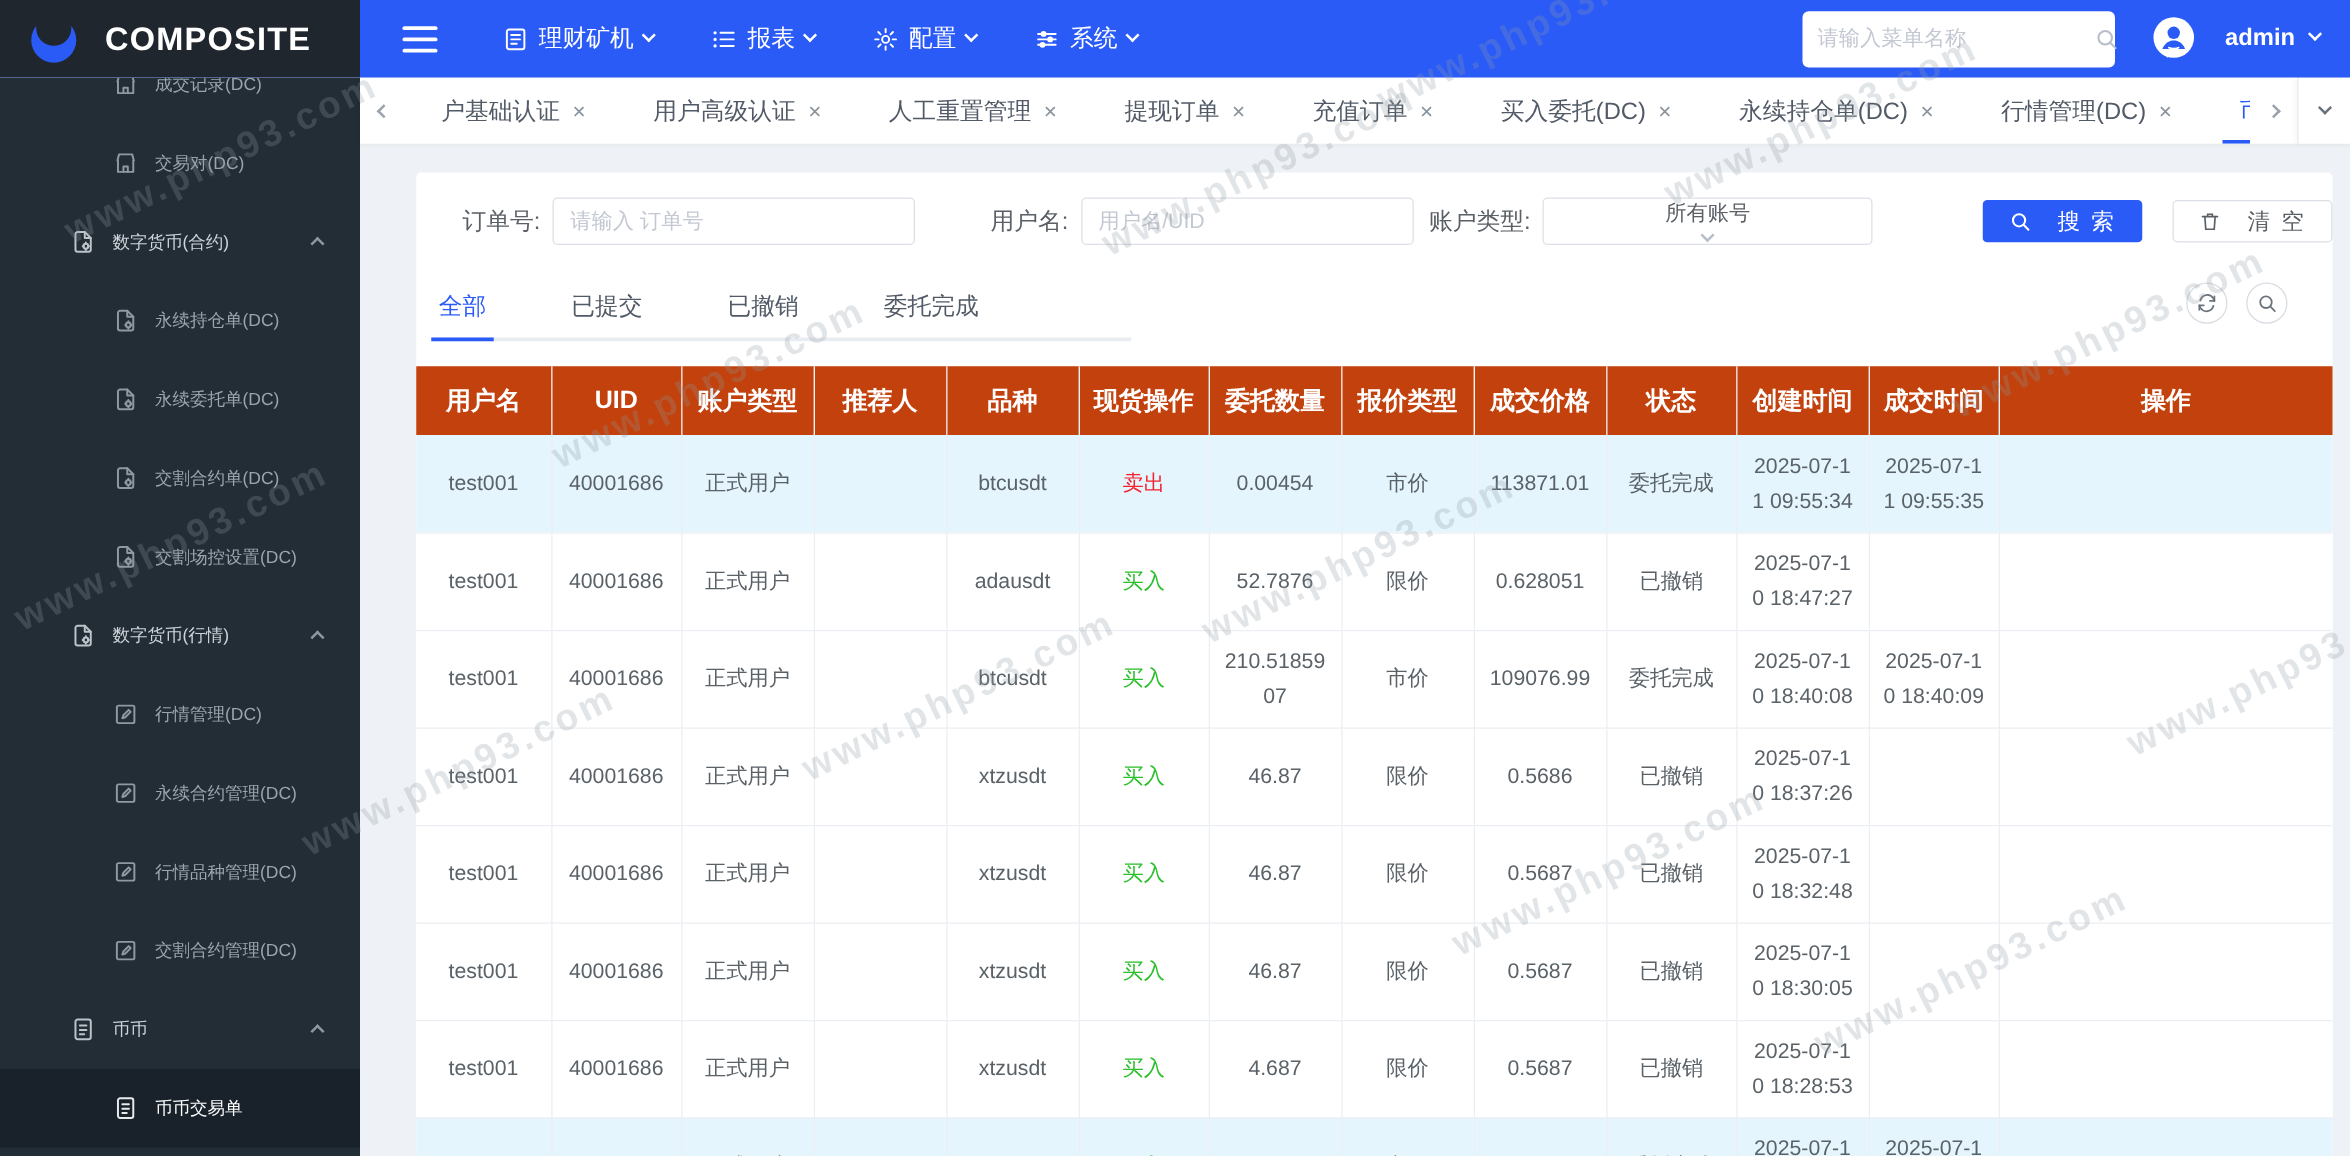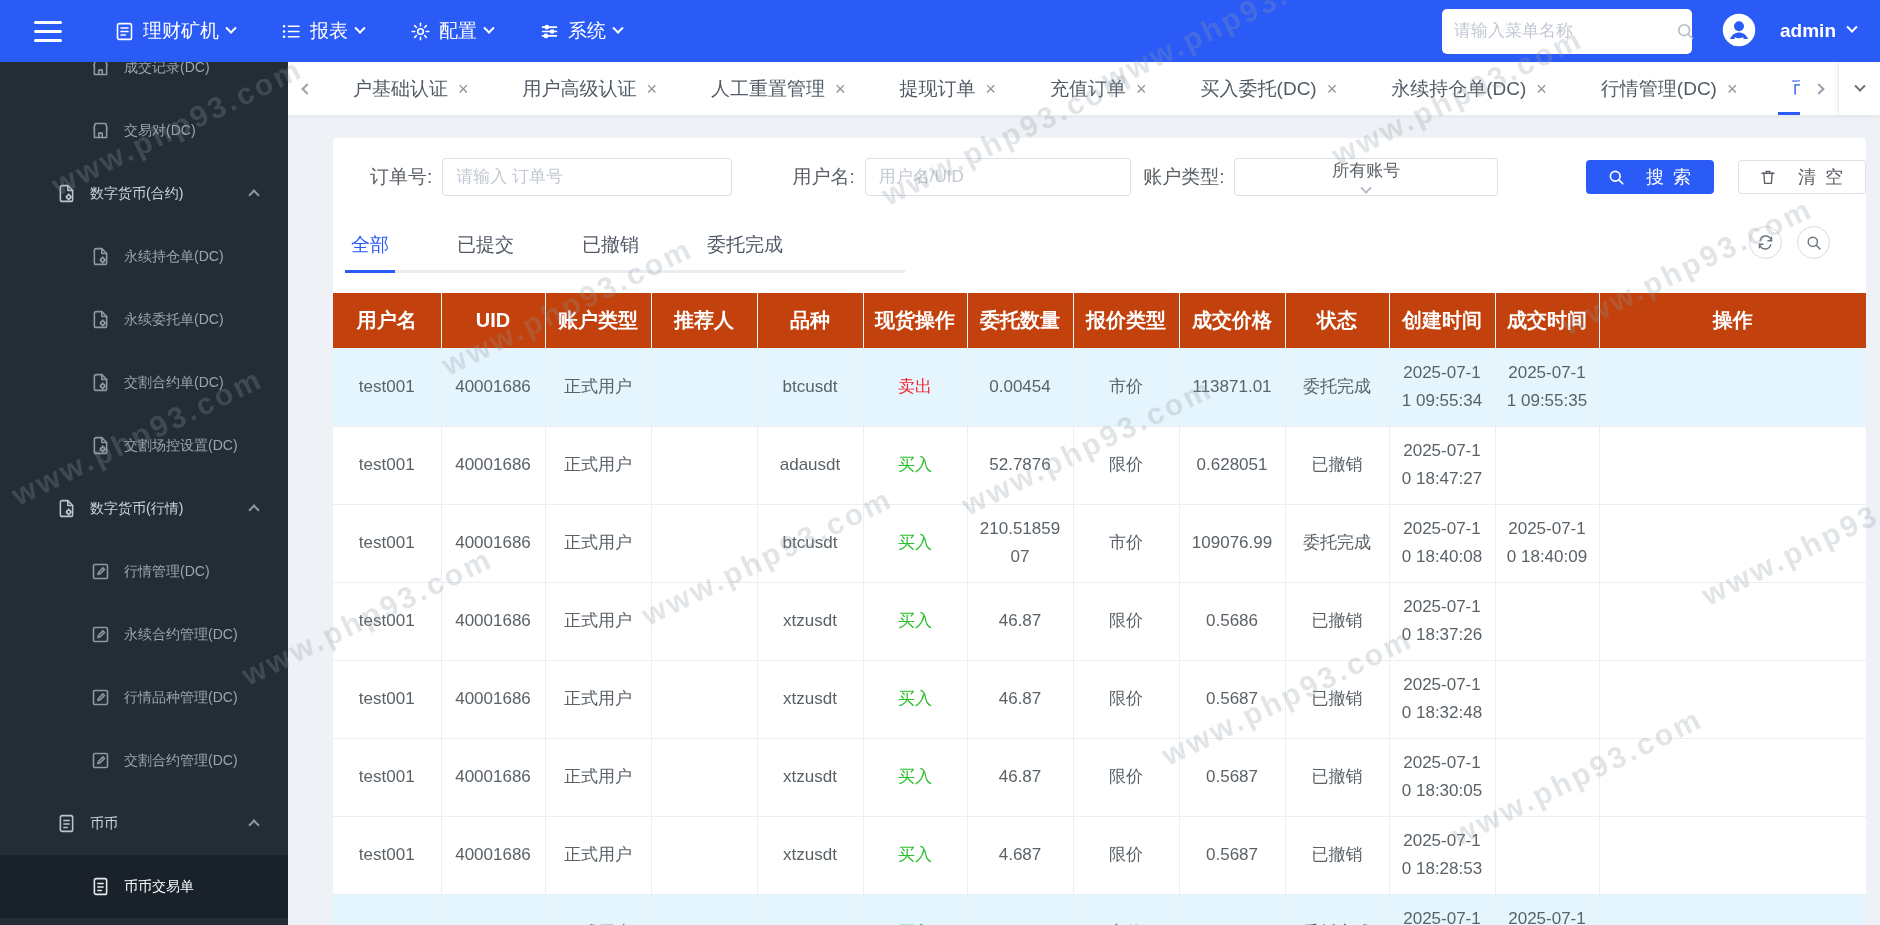--- a/index.html
+++ b/index.html
@@ -122,20 +122,27 @@
 
   
   .wm-layer { position:fixed; inset:0; z-index:60; pointer-events:none; }
   .wm { position:absolute; font-size:30px; font-weight:bold; letter-spacing:3px;
     color:rgba(142,153,164,.26); transform:rotate(-26deg); white-space:nowrap; }
 </style>
 </head>
 <body>
 
 <header class="navbar">
+  <div class="logo-area">
+    <svg viewBox="0 0 48 48">
+      <circle cx="24" cy="25" r="16" fill="#2b5bf7"></circle>
+      <circle cx="24" cy="16.5" r="12.5" fill="#20262d"></circle>
+    </svg>
+    <span class="brand">COMPOSITE</span>
+  </div>
   <div class="nav-right">
     <div class="hamburger">
         <i></i>
         <i></i>
         <i></i>
       </div>
     <nav class="nav-menus" id="nav-menus">
         <div class="nav-item">
           <span class="nicon">
             <svg viewBox="0 0 24 24" fill="none" stroke="currentColor" stroke-width="1.8" stroke-linecap="round" stroke-linejoin="round">

